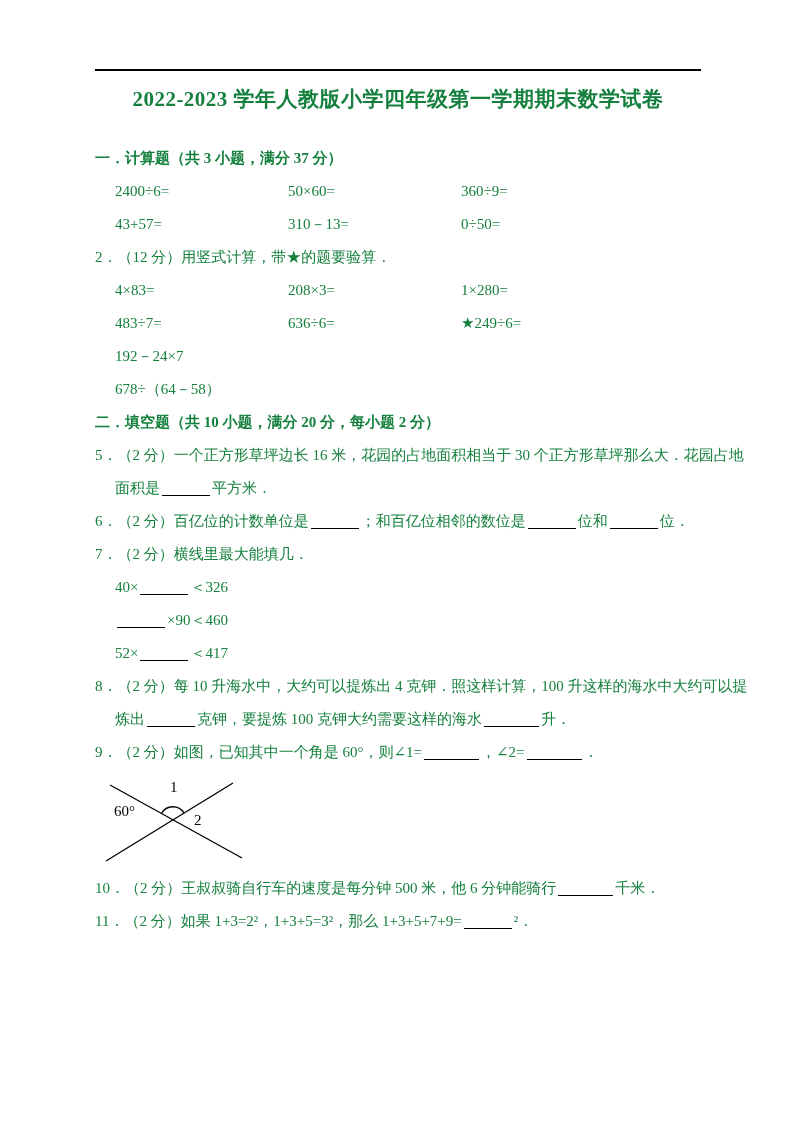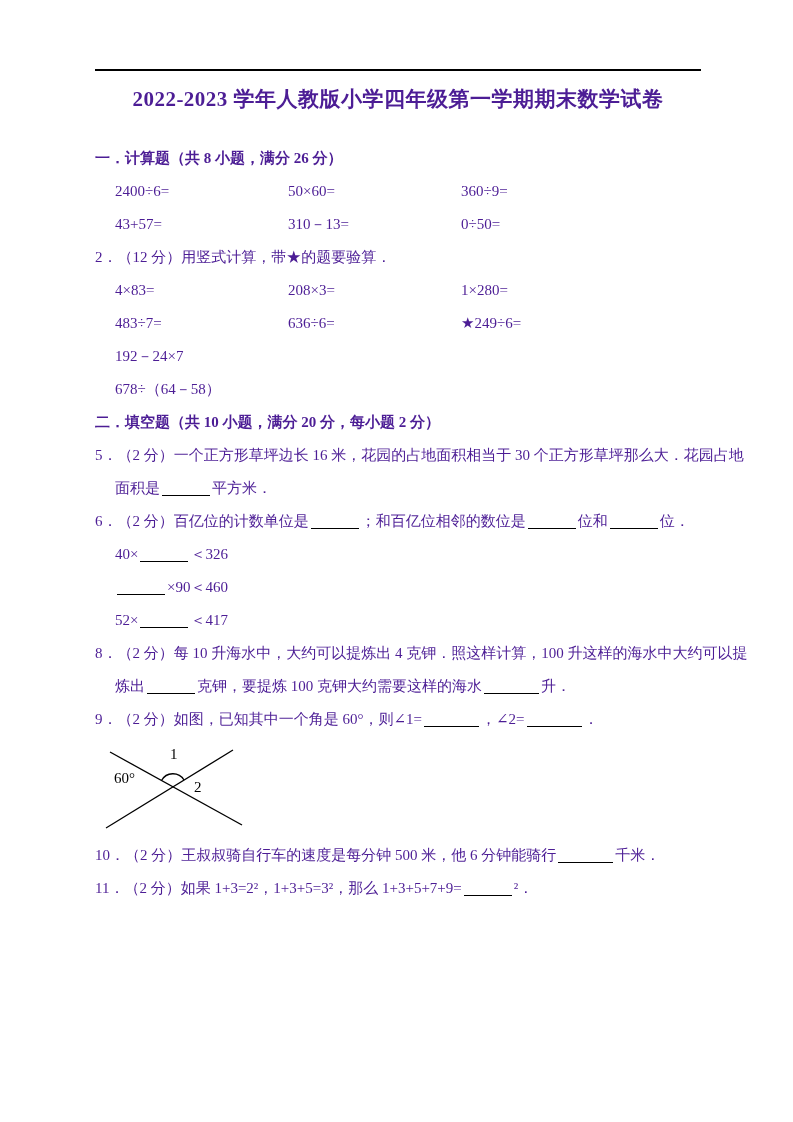--- a/index.html
+++ b/index.html
@@ -1,21 +1,21 @@
 <!DOCTYPE html>
 <html><head>
 <meta charset="utf-8">
 <style>
   * { margin:0; padding:0; box-sizing:border-box; }
   html,body { background:#ffffff; }
   .page {
     position:relative;
     width:793px; height:1122px;
     background:#ffffff;
-    color:#4c1d95;
+    color:#15803d;
     font-family:"Liberation Serif","DejaVu Serif",serif;
     font-size:15px;
     overflow:hidden;
     text-decoration:underline;
   }
   .toprule {
     position:absolute; left:95px; top:69px;
     width:606px; height:0;
     border-top:2px solid #000000;
   }
@@ -53,21 +53,21 @@
 </style>
 </head>
 <body>
 
 <div class="page">
   <div class="toprule"></div>
   <div class="content">
 
     <h1 class="title">2022-2023 学年人教版小学四年级第一学期期末数学试卷</h1>
 
-    <div class="line heading">一．计算题（共 8 小题，满分 26 分）</div>
+    <div class="line heading">一．计算题（共 3 小题，满分 37 分）</div>
 
     <div class="line row indent">
       <span class="col">2400÷6=</span><span class="col">50×60=</span><span class="col">360÷9=</span>
     </div>
     <div class="line row indent">
       <span class="col">43+57=</span><span class="col">310－13=</span><span class="col">0÷50=</span>
     </div>
 
     <div class="line">2．（12 分）用竖式计算，带★的题要验算．</div>
     <div class="line row indent">
@@ -85,20 +85,21 @@
 
     <div class="line">5．（2 分）一个正方形草坪边长 16 米，花园的占地面积相当于 30 个正方形草坪那么大．花园占地</div>
     <div class="line indent">
       <span>面积是</span><span class="blank"></span><span>平方米．</span>
     </div>
 
     <div class="line">
       <span>6．（2 分）百亿位的计数单位是</span><span class="blank"></span><span>；和百亿位相邻的数位是</span><span class="blank"></span><span>位和</span><span class="blank"></span><span>位．</span>
     </div>
 
+    <div class="line">7．（2 分）横线里最大能填几．</div>
     <div class="line indent">
       <span>40×</span><span class="blank"></span><span>＜326</span>
     </div>
     <div class="line indent">
       <span class="blank"></span><span>×90＜460</span>
     </div>
     <div class="line indent">
       <span>52×</span><span class="blank"></span><span>＜417</span>
     </div>
 

